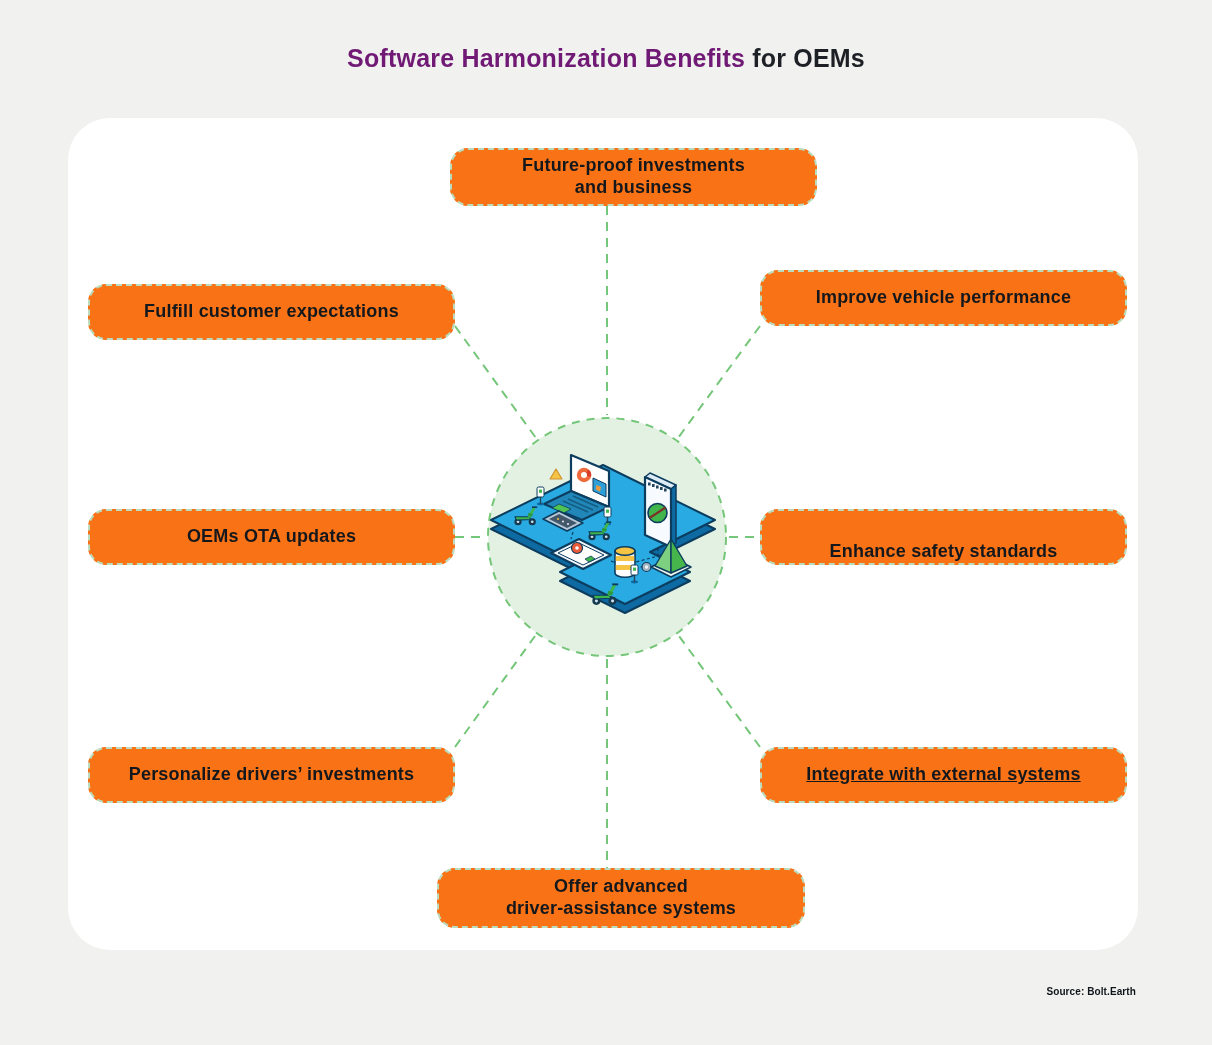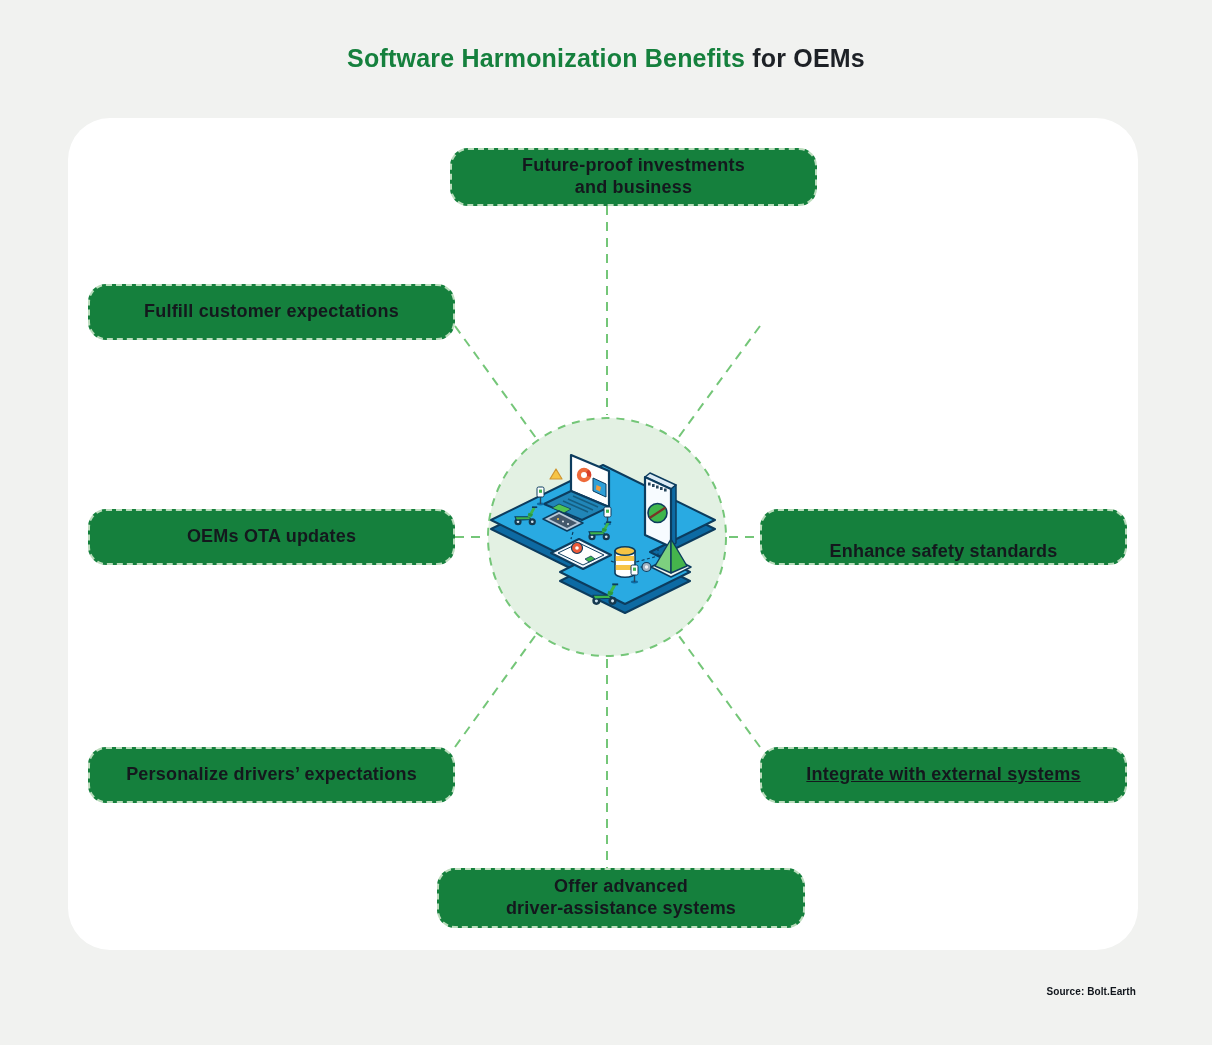--- a/index.html
+++ b/index.html
@@ -12,36 +12,36 @@
   }
   .title {
     position: absolute;
     top: 44px; left: 0; width: 1212px;
     text-align: center;
     font-size: 25px;
     font-weight: 700;
     letter-spacing: 0.2px;
     color: #1d2126;
   }
-  .title .hl { color: #15803d; }
+  .title .hl { color: #701a75; }
   .card {
     position: absolute;
     left: 68px; top: 118px;
     width: 1070px; height: 832px;
     background: #ffffff;
     border-radius: 42px;
   }
   .connectors {
     position: absolute; left: 0; top: 0;
     width: 1070px; height: 832px;
     pointer-events: none;
   }
   .benefit {
     position: absolute;
-    background: #15803d;
+    background: #f97316;
     border: 2px dashed #badcbc;
     border-radius: 18px;
     display: flex;
     align-items: center;
     justify-content: center;
     text-align: center;
     font-size: 18px;
     font-weight: 700;
     color: #14181d;
     letter-spacing: 0.2px;
@@ -86,23 +86,24 @@
       <line x1="387" y1="208" x2="468" y2="320"></line>
       <line x1="692" y1="208" x2="610" y2="320"></line>
       <line x1="387" y1="629" x2="467" y2="518"></line>
       <line x1="692" y1="629" x2="611" y2="518"></line>
     </g>
   </svg>
 
   <div class="benefit b-top"><span>Future-proof investments
 and business</span></div>
   <div class="benefit b-ul"><span>Fulfill customer expectations</span></div>
+  <div class="benefit b-ur"><span>Improve vehicle performance</span></div>
   <div class="benefit b-ml"><span>OEMs OTA updates</span></div>
   <div class="benefit b-mr"><span>Enhance safety standards</span></div>
-  <div class="benefit b-ll"><span>Personalize drivers’ expectations</span></div>
+  <div class="benefit b-ll"><span>Personalize drivers’ investments</span></div>
   <div class="benefit b-lr"><span>Integrate with external systems</span></div>
   <div class="benefit b-bottom"><span>Offer advanced
 driver-assistance systems</span></div>
 
   <svg class="illus" viewBox="0 0 244 244">
     <defs>
       <g id="scooter">
         <circle cx="2" cy="10.5" r="2.4" fill="#16394f"></circle>
         <circle cx="11.5" cy="10.5" r="2.4" fill="#16394f"></circle>
         <circle cx="2" cy="10.5" r="0.9" fill="#cfe3ef"></circle>

